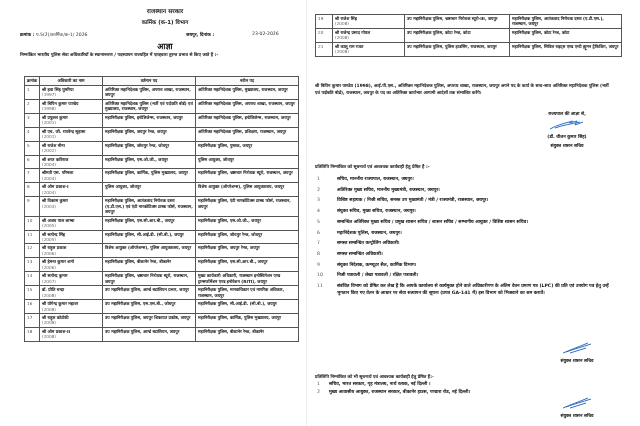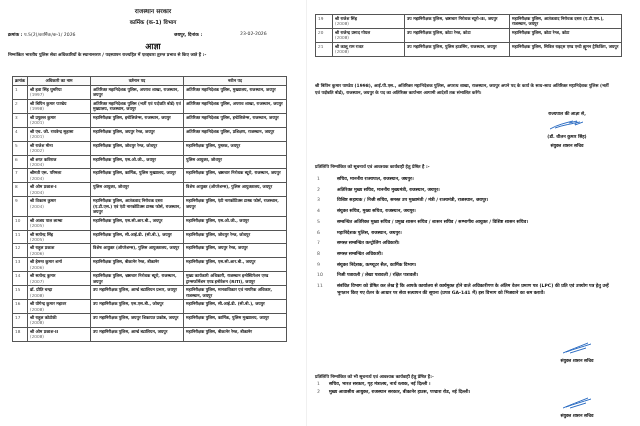--- a/index.html
+++ b/index.html
@@ -1,19 +1,19 @@
 <!DOCTYPE html>
 <html><head>
 <meta charset="utf-8">
 <style>
   * { box-sizing: border-box; margin: 0; padding: 0; }
   html, body { width: 640px; height: 426px; overflow: hidden; background: #ffffff; }
   body { font-family: "DejaVu Sans", "Liberation Sans", sans-serif; color: #111; position: relative; }
   .page { position: absolute; top: 0; height: 426px; background: #fff; overflow: hidden; }
-  #page-left { left: 0; width: 306px; }
+  #page-left { left: 12px; width: 306px; }
   #page-right { left: 306px; width: 334px; border-left: 1px solid #f0f0f0; }
 
   .hdr-title { position: absolute; text-align: center; font-weight: bold; font-size: 6px; color: #222; }
   .hdr-row { position: absolute; font-size: 4.6px; color: #333; }
   .hdr-row b { font-weight: bold; color: #111; }
   .aadesh { position: absolute; left: 0; width: 306px; top: 40px; text-align: center; font-size: 8px; font-weight: bold; }
   .intro { position: absolute; left: 8px; top: 51px; width: 290px; font-size: 4.4px; font-weight: bold; color: #111; white-space: nowrap; overflow: hidden; }
 
   table.officers { position: absolute; border-collapse: collapse; table-layout: fixed; font-size: 4.2px; line-height: 1.3; }
   table.officers th, table.officers td { border: 0.8px solid #555; vertical-align: top; padding: 1px 2px; }

